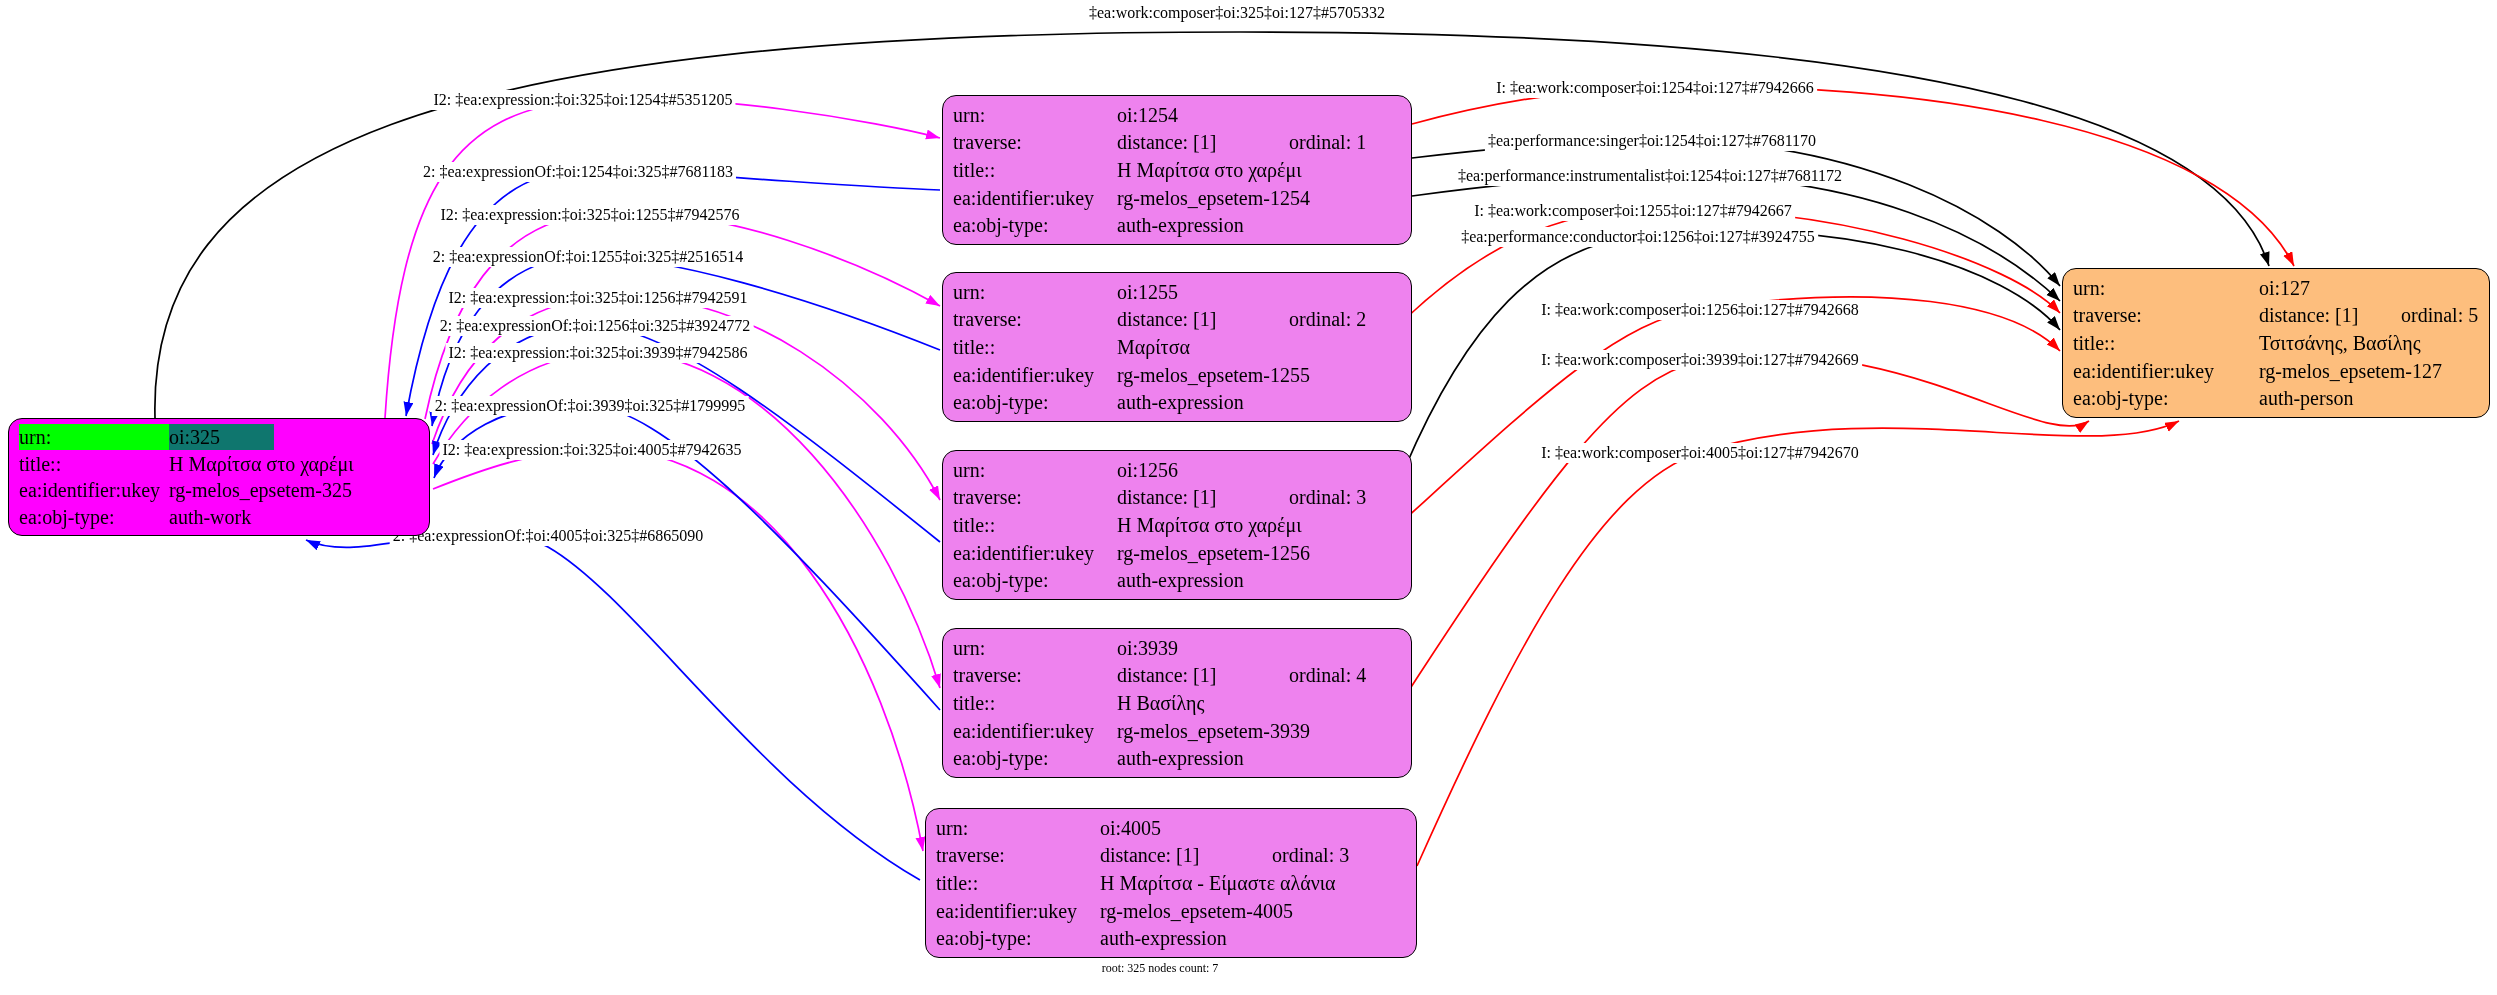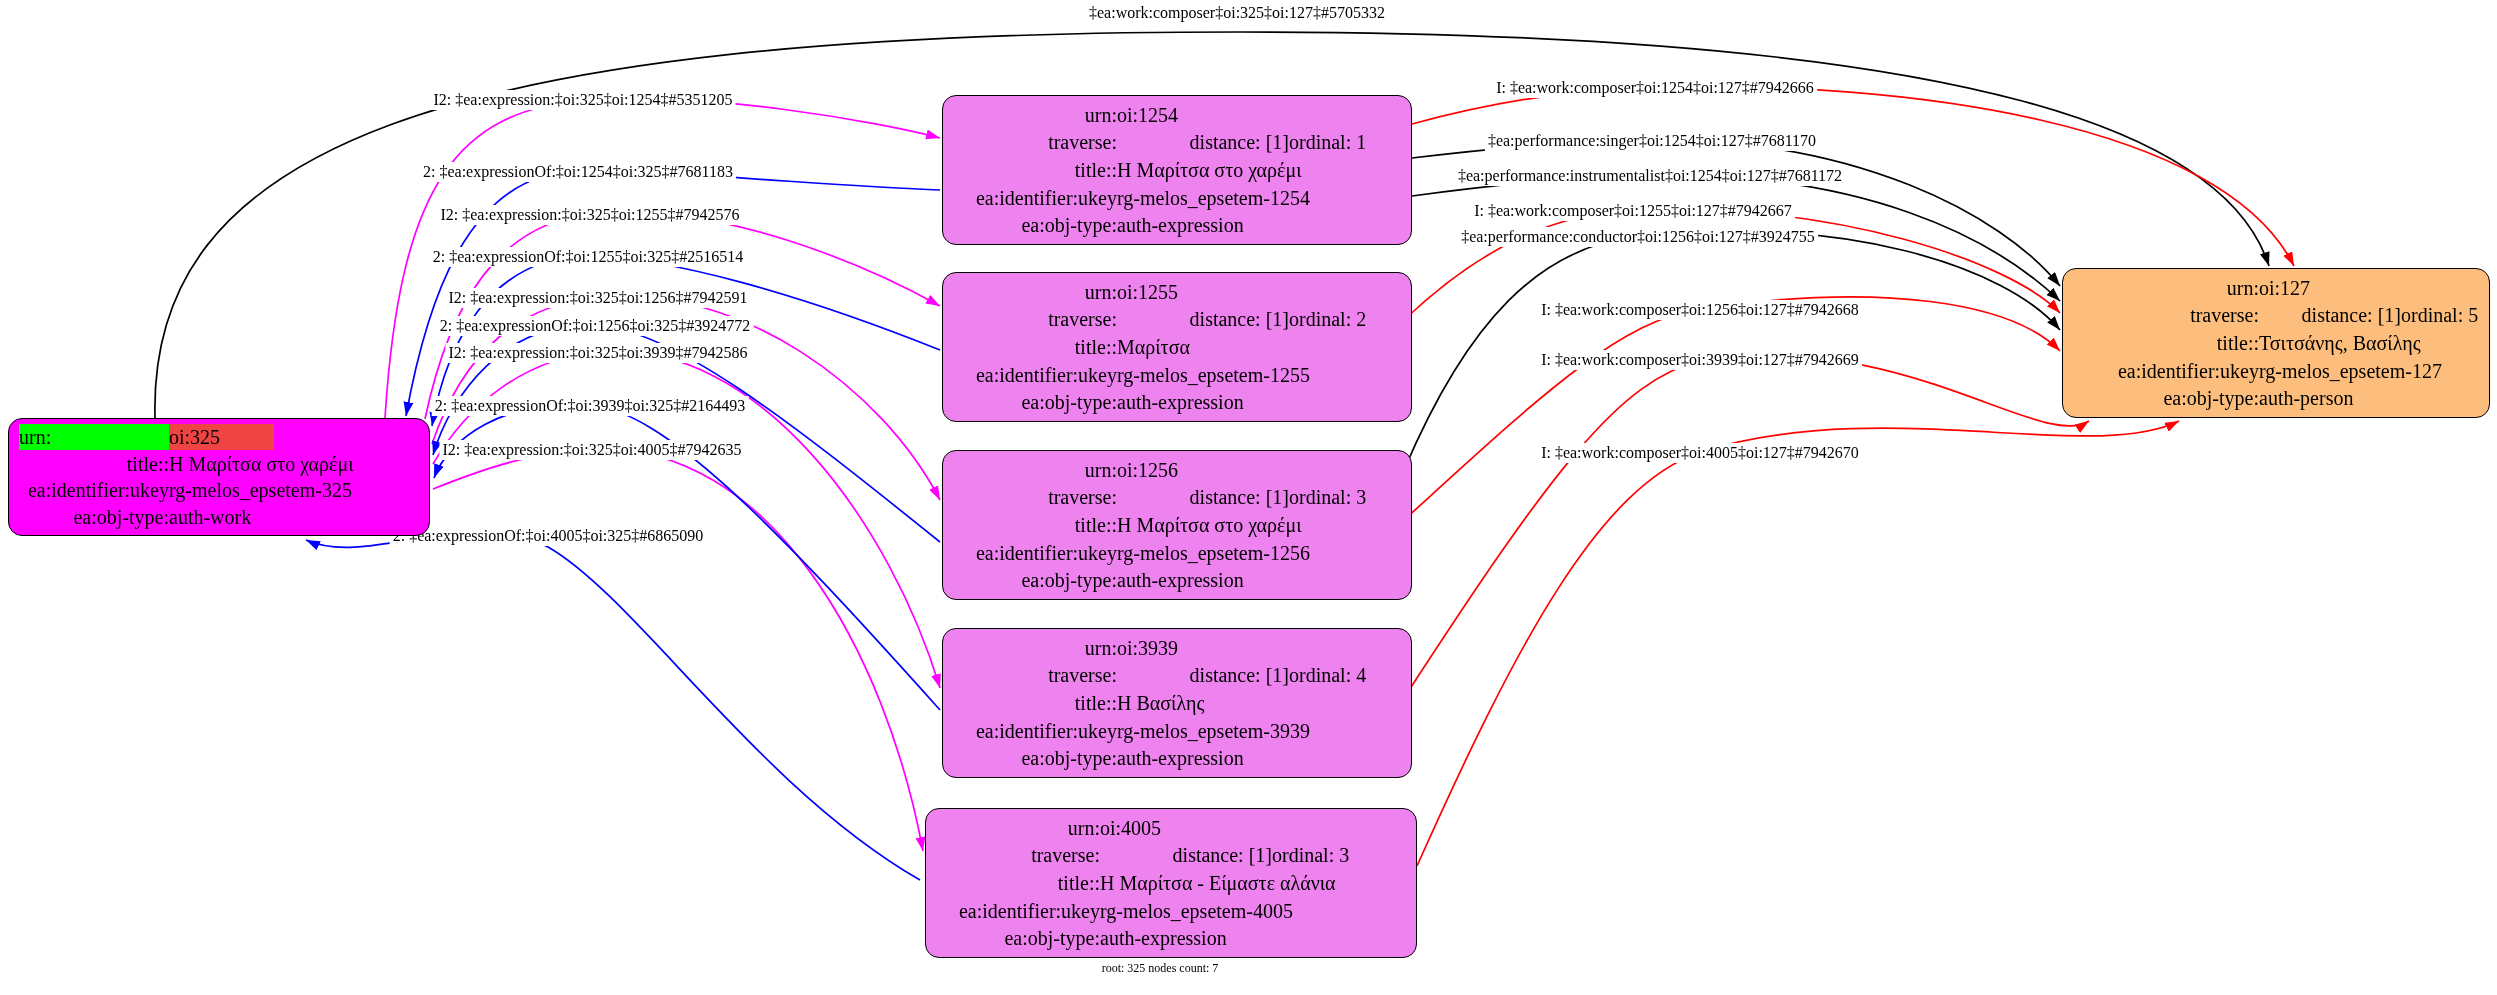--- a/index.html
+++ b/index.html
@@ -5,21 +5,21 @@
   * { margin:0; padding:0; box-sizing:border-box; }
   html,body { width:2497px; height:995px; background:#ffffff; overflow:hidden; }
   .canvas { position:relative; width:2497px; height:995px; background:#ffffff;
             font-family:"Liberation Serif", serif; color:#000; }
   svg.edges { position:absolute; left:0; top:0; }
   svg.edges path.edge { fill:none; stroke-width:1.7px; }
 
   .node { position:absolute; border:1.6px solid #000; border-radius:14px;
           padding:5px 6px 5px 10px; display:flex; flex-direction:column;
           justify-content:center; font-size:20px; line-height:1; }
-  .row { flex:1; display:flex; align-items:center; white-space:nowrap;text-align:right; }
+  .row { flex:1; display:flex; align-items:center; white-space:nowrap; }
   .k  { flex:none; }
   .work   .k { width:150px; }
   .expr   .k { width:164px; }
   .person .k { width:186px; }
   .v1 { flex:none; }
   .expr   .v1 { width:172px; }
   .person .v1 { width:142px; }
   .hl  { height:26px; display:flex; align-items:center; }
   .hlv { width:105px; flex:none; }
 
@@ -75,36 +75,36 @@
   </svg>
 
   <div class="elabel" style="left:1237px;top:3px">‡ea:work:composer‡oi:325‡oi:127‡#5705332</div>
   <div class="elabel" style="left:583px;top:90px">I2: ‡ea:expression:‡oi:325‡oi:1254‡#5351205</div>
   <div class="elabel" style="left:578px;top:162px">2: ‡ea:expressionOf:‡oi:1254‡oi:325‡#7681183</div>
   <div class="elabel" style="left:590px;top:205px">I2: ‡ea:expression:‡oi:325‡oi:1255‡#7942576</div>
   <div class="elabel" style="left:588px;top:247px">2: ‡ea:expressionOf:‡oi:1255‡oi:325‡#2516514</div>
   <div class="elabel" style="left:598px;top:288px">I2: ‡ea:expression:‡oi:325‡oi:1256‡#7942591</div>
   <div class="elabel" style="left:595px;top:316px">2: ‡ea:expressionOf:‡oi:1256‡oi:325‡#3924772</div>
   <div class="elabel" style="left:598px;top:343px">I2: ‡ea:expression:‡oi:325‡oi:3939‡#7942586</div>
-  <div class="elabel" style="left:590px;top:396px">2: ‡ea:expressionOf:‡oi:3939‡oi:325‡#2164493</div>
+  <div class="elabel" style="left:590px;top:396px">2: ‡ea:expressionOf:‡oi:3939‡oi:325‡#1799995</div>
   <div class="elabel" style="left:592px;top:440px">I2: ‡ea:expression:‡oi:325‡oi:4005‡#7942635</div>
   <div class="elabel" style="left:548px;top:526px">2: ‡ea:expressionOf:‡oi:4005‡oi:325‡#6865090</div>
   <div class="elabel" style="left:1655px;top:78px">I: ‡ea:work:composer‡oi:1254‡oi:127‡#7942666</div>
   <div class="elabel" style="left:1652px;top:131px">‡ea:performance:singer‡oi:1254‡oi:127‡#7681170</div>
   <div class="elabel" style="left:1650px;top:166px">‡ea:performance:instrumentalist‡oi:1254‡oi:127‡#7681172</div>
   <div class="elabel" style="left:1633px;top:201px">I: ‡ea:work:composer‡oi:1255‡oi:127‡#7942667</div>
   <div class="elabel" style="left:1638px;top:227px">‡ea:performance:conductor‡oi:1256‡oi:127‡#3924755</div>
   <div class="elabel" style="left:1700px;top:300px">I: ‡ea:work:composer‡oi:1256‡oi:127‡#7942668</div>
   <div class="elabel" style="left:1700px;top:350px">I: ‡ea:work:composer‡oi:3939‡oi:127‡#7942669</div>
   <div class="elabel" style="left:1700px;top:443px">I: ‡ea:work:composer‡oi:4005‡oi:127‡#7942670</div>
 
   <div class="node work" style="left: 8px; top: 418px; width: 422px; height: 118px; background: rgb(255, 0, 255);">
     <div class="row">
       <span class="k hl" style="background: rgb(0, 255, 0);">urn:</span>
-      <span class="hl hlv" style="background: #ef4444;">oi:325</span>
+      <span class="hl hlv" style="background: #0f766e;">oi:325</span>
     </div>
     <div class="row">
       <span class="k">title::</span>
       <span class="v">Η Μαρίτσα στο χαρέμι</span>
     </div>
     <div class="row">
       <span class="k">ea:identifier:ukey</span>
       <span class="v">rg-melos_epsetem-325</span>
     </div>
     <div class="row">

